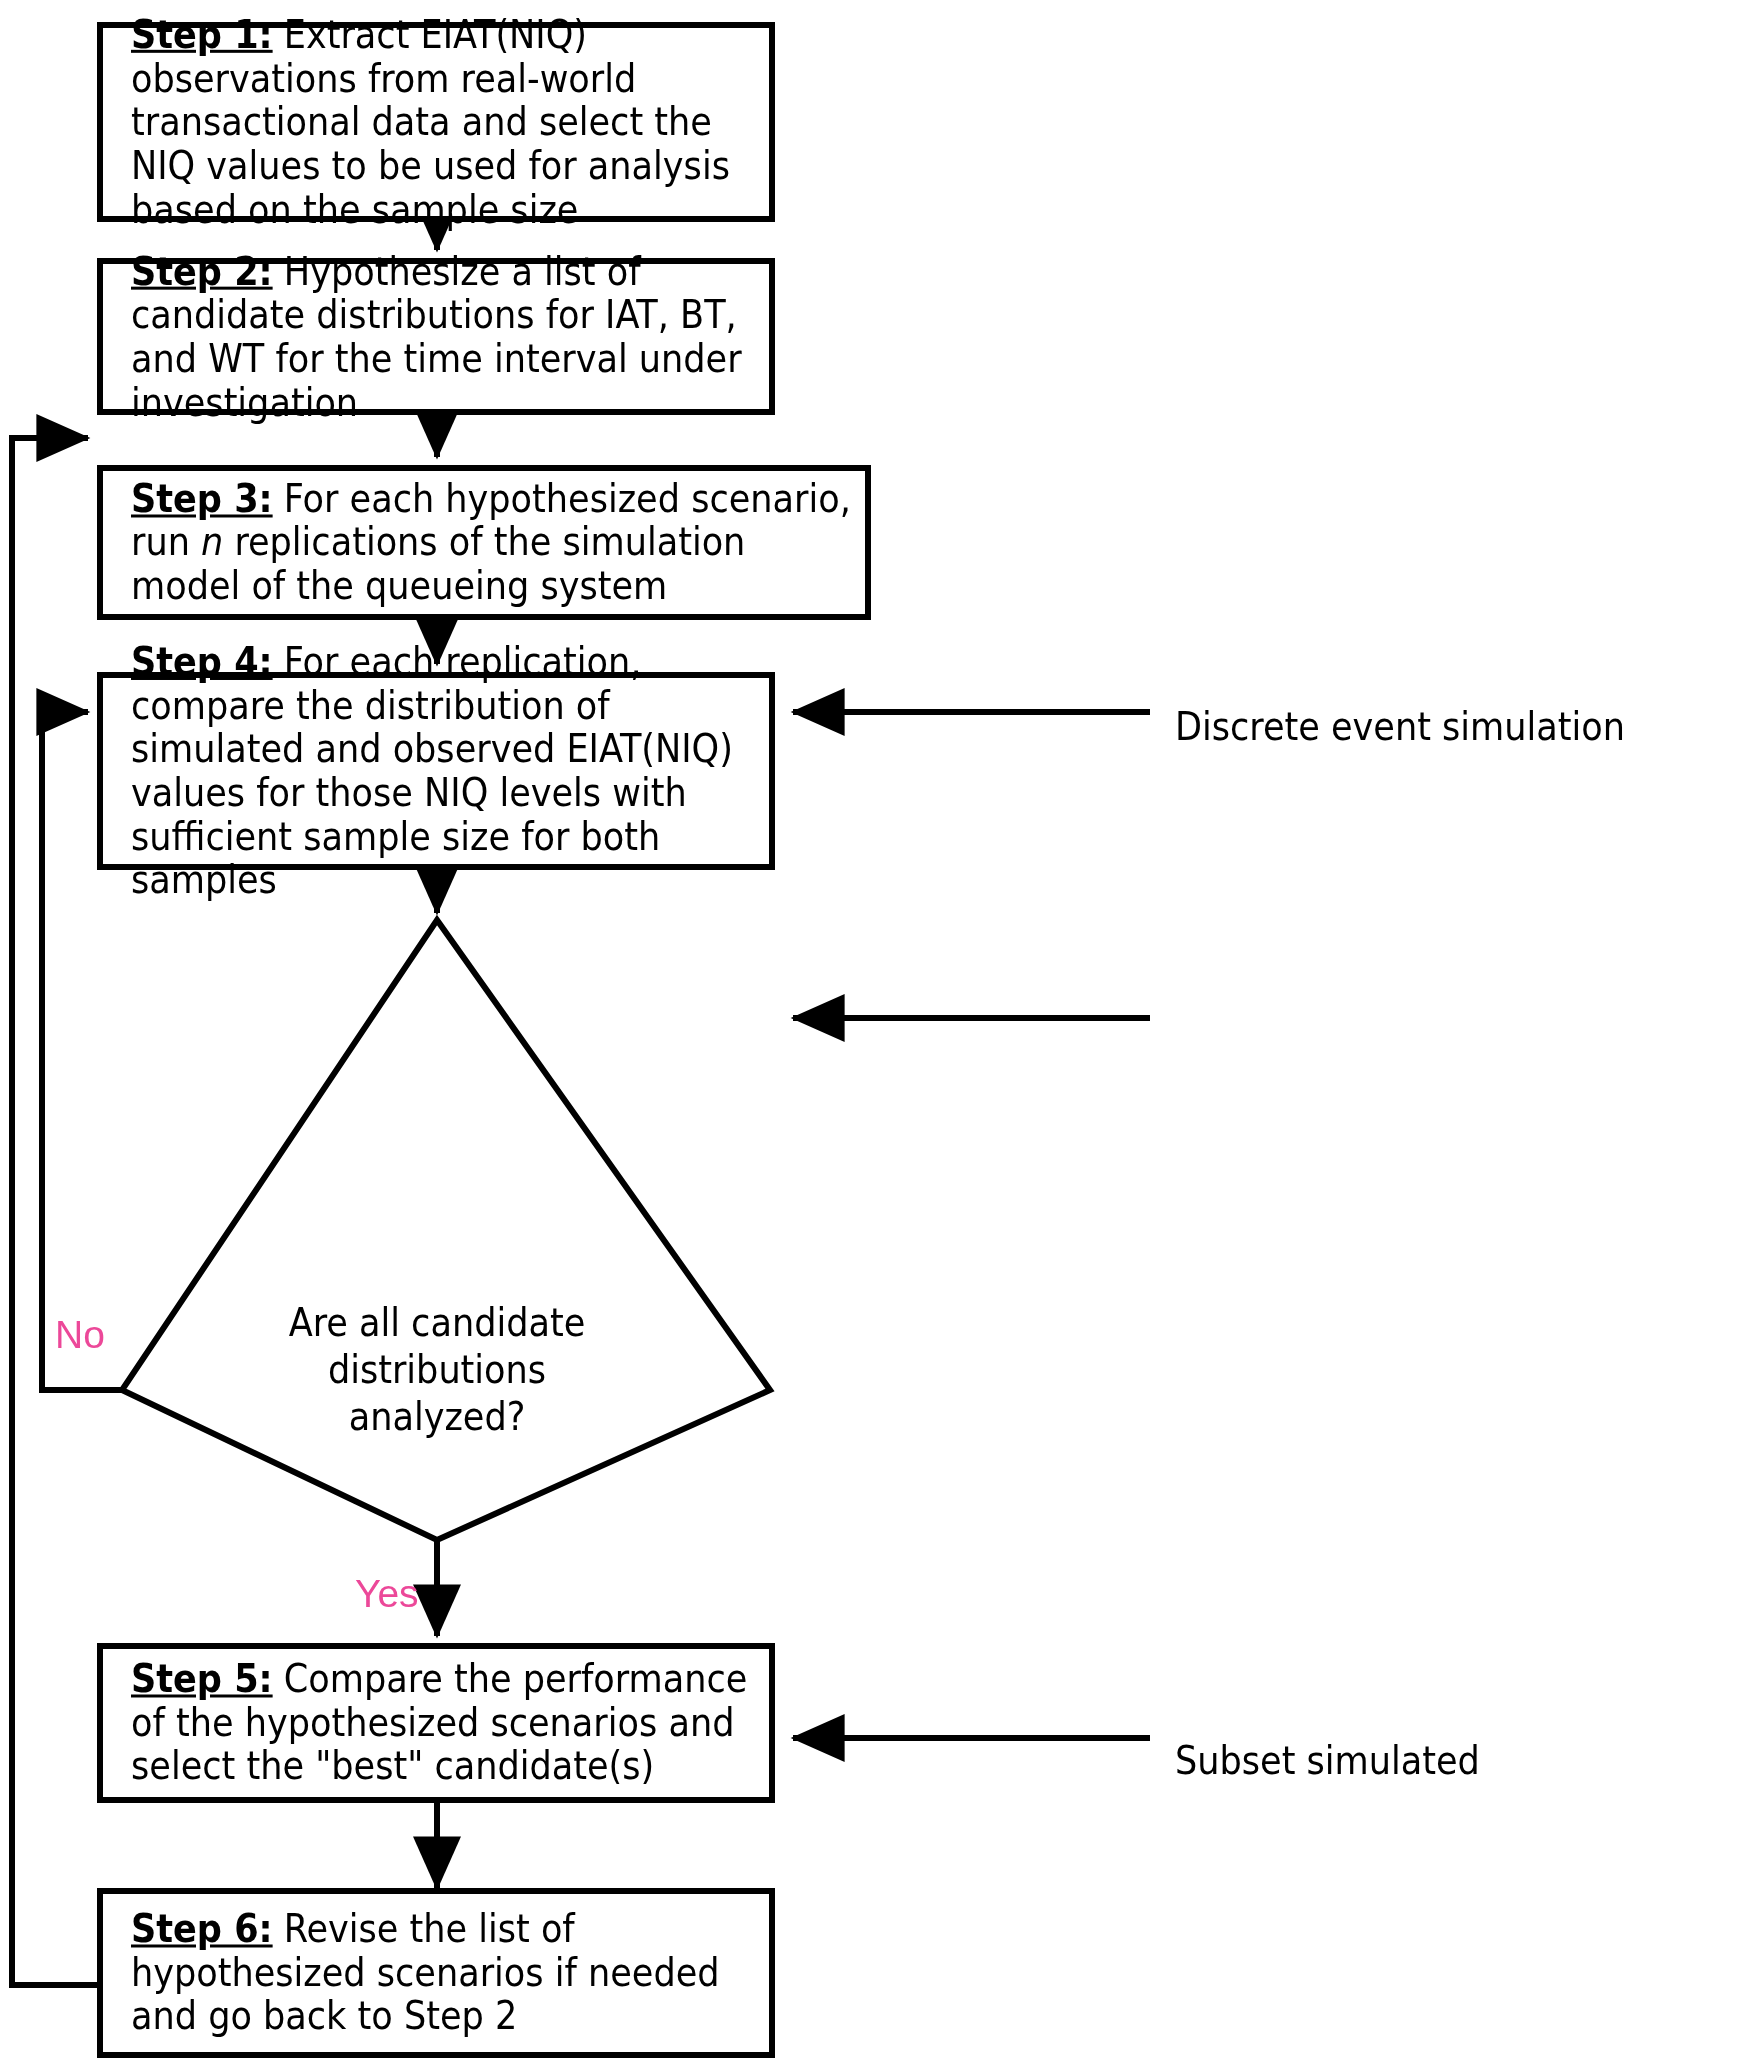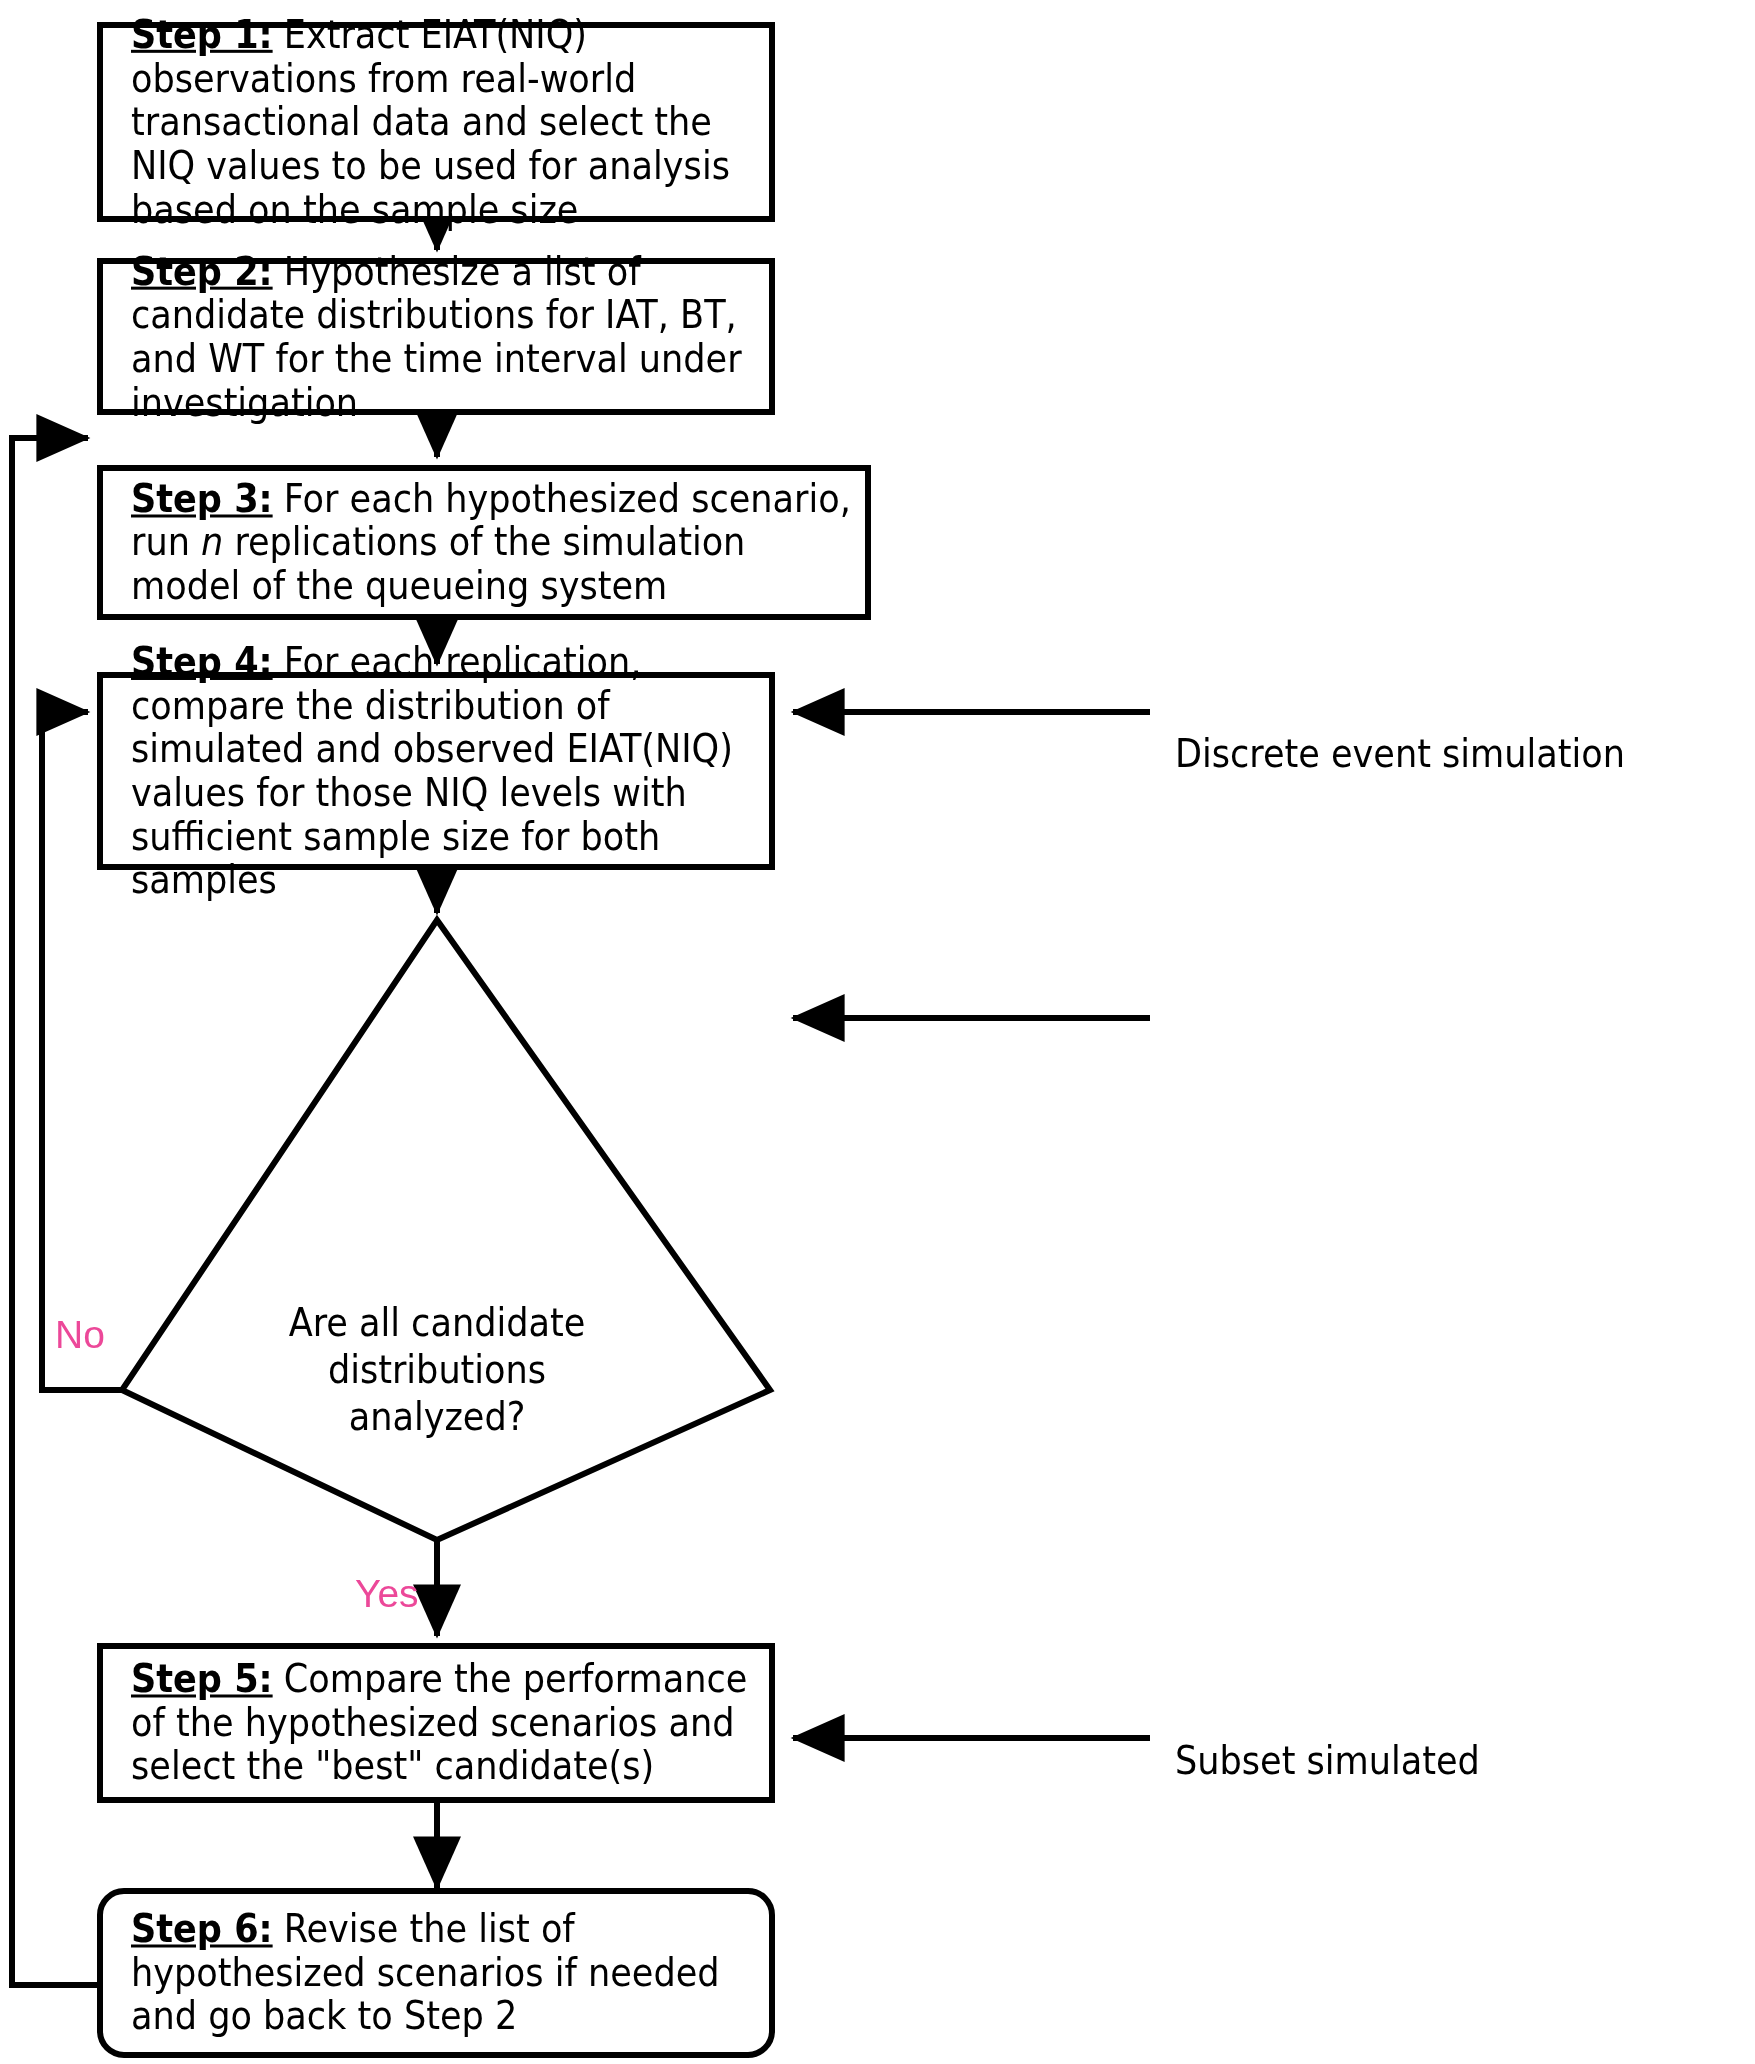--- a/index.html
+++ b/index.html
@@ -110,24 +110,24 @@
     <div>distributions analyzed?</div>
   </div>
 
   <div class="branch" style="left:55px;top:1313px;">No</div>
   <div class="branch" style="left:355px;top:1572px;">Yes</div>
 
   <div class="node" style="left:97px;top:1643px;width:678px;height:160px;">
     <div class="txt"><span class="lbl">Step 5:</span> <span>Compare the performance of the hypothesized scenarios and select the "best" candidate(s)</span></div>
   </div>
 
-  <div class="node" style="left:97px;top:1888px;width:678px;height:170px;border-radius:27px;">
+  <div class="node" style="left:97px;top:1888px;width:678px;height:170px;">
     <div class="txt"><span class="lbl">Step 6:</span> <span>Revise the list of hypothesized scenarios if needed and go back to Step 2</span></div>
   </div>
 
-  <div class="sidelabel" style="left:1175px;top:731px;width:560px;">Discrete event simulation</div>
+  <div class="sidelabel" style="left:1175px;top:704px;width:560px;">Discrete event simulation</div>
 
 
   <div class="sidelabel" style="left:1175px;top:1692px;width:560px;">
     <div>Subset simulated</div>
   </div>
 
 </div>
 
 </body></html>

